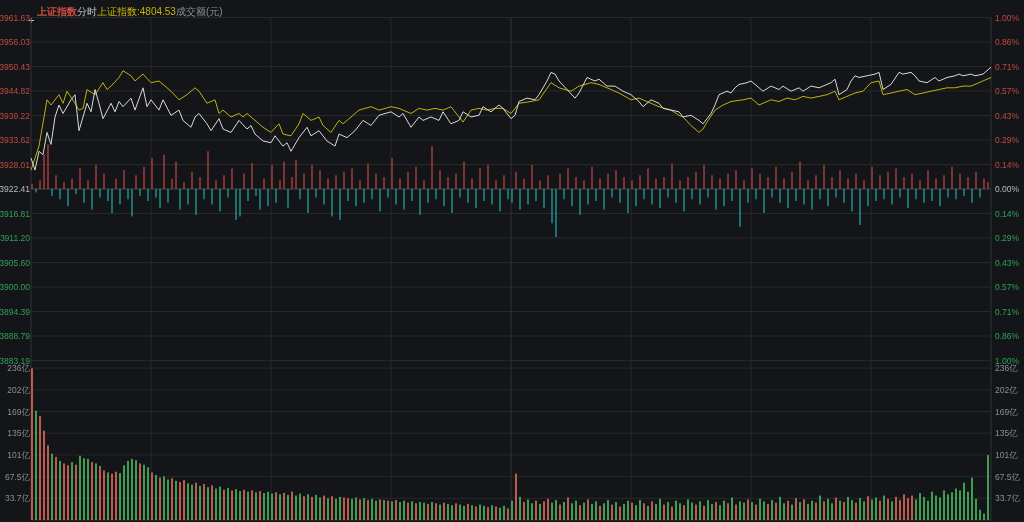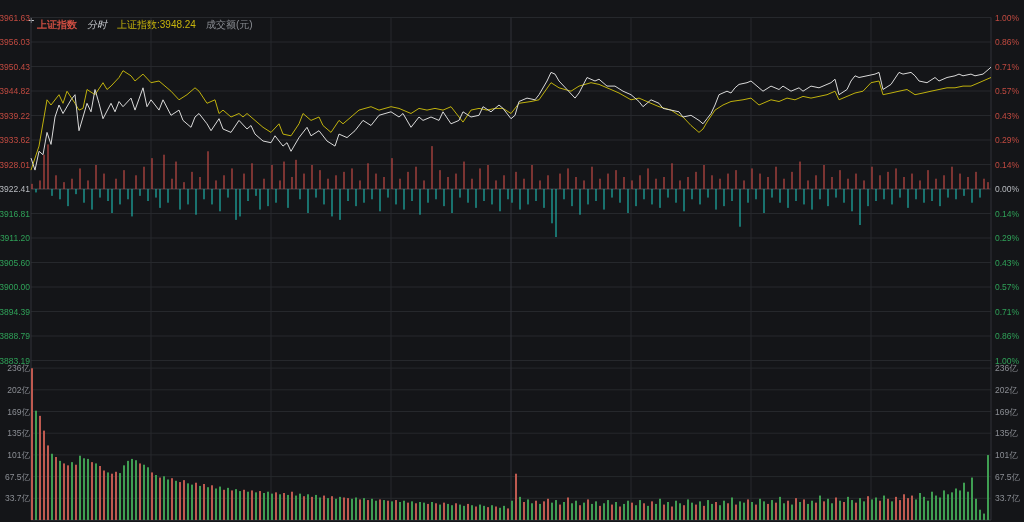--- a/index.html
+++ b/index.html
@@ -3,44 +3,44 @@
 <meta charset="utf-8">
 <style>
   html,body{margin:0;padding:0;}
   body{
     width:1024px;height:522px;overflow:hidden;position:relative;
     background:#141518;
     font-family:"Liberation Sans", sans-serif;
   }
   #app{position:absolute;inset:0;}
   #header{
-    position:absolute;left:37px;top:18px;height:13px;
-    display:flex;align-items:center;gap:10px;
+    position:absolute;left:37px;top:5px;height:13px;
+    display:flex;align-items:center;
     font-size:10px;line-height:13px;white-space:nowrap;text-align:center;
   }
   .hdr-symbol{color:#cf4e42;font-weight:bold;}
-  .hdr-mode{color:#c9ccd1;font-style:italic;}
+  .hdr-mode{color:#c9ccd1;}
   .hdr-leading{color:#c7b40b;}
   .hdr-turnover{color:#8b8e94;}
   #crosshair-marker{
     position:absolute;left:28px;top:15px;color:#c9ccd1;
     font-size:11px;line-height:11px;
   }
   #chart-svg{position:absolute;left:0;top:0;}
   text{font-family:"Liberation Sans", sans-serif;}
 </style>
 </head>
 <body>
 
 <div id="app">
 
   <div id="header">
     <span class="hdr-symbol">上证指数</span>
     <span class="hdr-mode">分时</span>
-    <span class="hdr-leading"><span>上证指数:</span><span>3948.24</span></span>
+    <span class="hdr-leading"><span>上证指数:</span><span>4804.53</span></span>
     <span class="hdr-turnover">成交额(元)</span>
   </div>
 
   <div id="crosshair-marker">+</div>
 
   <svg id="chart-svg" width="1024" height="522" viewBox="0 0 1024 522">
       <g>
         <line x1="31" x2="991" y1="17.5" y2="17.5" stroke="#26282c" stroke-width="1"></line>
         <line x1="31" x2="991" y1="42" y2="42" stroke="#26282c" stroke-width="1"></line>
         <line x1="31" x2="991" y1="66.5" y2="66.5" stroke="#26282c" stroke-width="1"></line>

